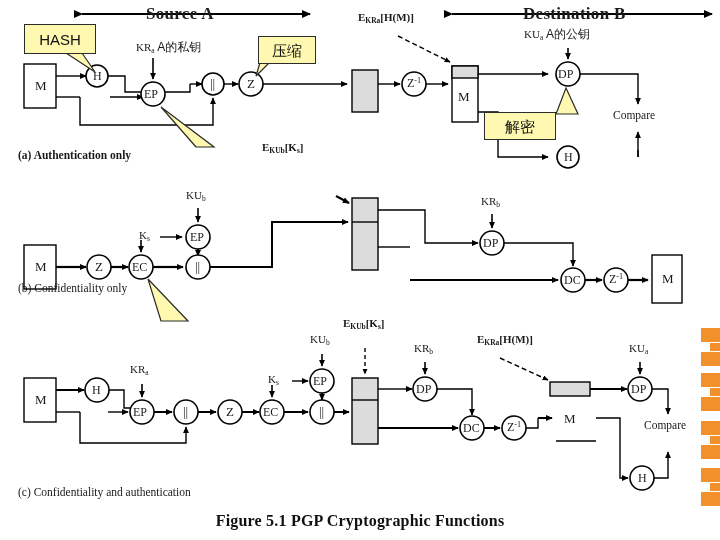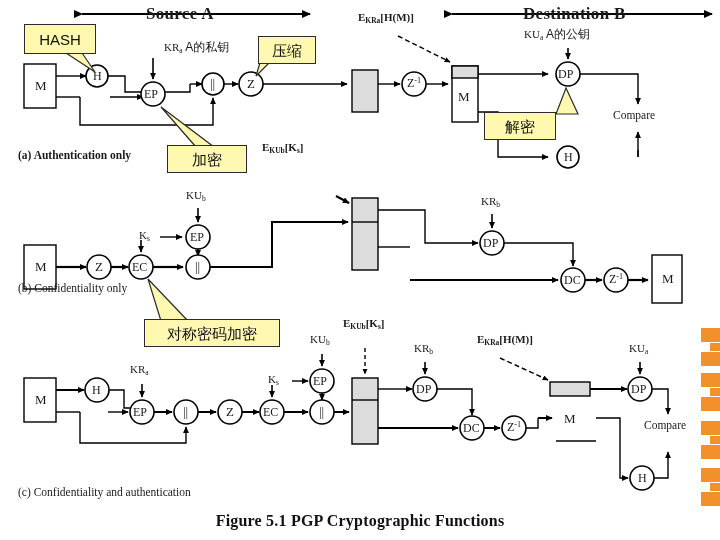--- a/index.html
+++ b/index.html
@@ -227,21 +227,21 @@
   <div class="lbl serif" style="left:93px;top:70px;font-size:12px;">H</div>
   <div class="lbl serif" style="left:144px;top:88px;font-size:12px;">EP</div>
   <div class="lbl serif" style="left:210px;top:77px;font-size:13px;">||</div>
   <div class="lbl serif" style="left:247px;top:77px;font-size:13px;">Z</div>
   <div class="lbl serif" style="left:407px;top:77px;font-size:12px;"><span>Z</span><span class="sub" style="vertical-align:.45em;">-1</span></div>
   <div class="lbl serif" style="left:458px;top:90px;font-size:13px;">M</div>
   <div class="lbl serif" style="left:558px;top:68px;font-size:12px;">DP</div>
   <div class="lbl serif" style="left:564px;top:151px;font-size:12px;">H</div>
   <div class="lbl serif cmp" style="left:613px;top:110px;">Compare</div>
 
-  <div class="lbl serif keylbl" style="left:136px;top:41px;margin-left:28px;">
+  <div class="lbl serif keylbl" style="left:136px;top:41px;">
     <span>KR</span><span class="sub">a</span>
     <span class="sans" style="font-size:12px;">A的私钥</span>
   </div>
   <div class="lbl serif keylbl" style="left:524px;top:28px;">
     <span>KU</span><span class="sub">a</span>
     <span class="sans" style="font-size:12px;">A的公钥</span>
   </div>
 
   <div class="lbl serif cipherlbl bold" style="left:358px;top:12px;">
     <span>E</span><span class="sub">KRa</span><span>[H(M)]</span>
@@ -298,23 +298,21 @@
       <polygon points="66,53 95,72 82,53"></polygon>
       <polygon points="262,56 256,76 276,56"></polygon>
       <polygon points="196,147 161,107 214,147"></polygon>
       <polygon points="556,114 566,88 578,114"></polygon>
       <polygon points="161,321 148,279 188,321"></polygon>
     </g>
   </svg>
 
   <div class="callout lg" style="left:258px;top:36px;width:58px;height:28px;">压缩</div>
   <div class="callout lg" style="left:24px;top:24px;width:72px;height:30px;">HASH</div>
-  <div class="callout lg" style="left:167px;top:145px;width:80px;height:28px;">加密</div>
   <div class="callout lg" style="left:484px;top:112px;width:72px;height:28px;">解密</div>
-  <div class="callout lg" style="left:144px;top:319px;width:136px;height:28px;">对称密码加密</div>
 
   <div class="figtitle serif" style="left:0;top:512px;">Figure 5.1  PGP Cryptographic Functions</div>
 
   <div>
     <div class="omark" style="left:701px;top:328px;width:19px;height:14px;"></div>
     <div class="omark" style="left:710px;top:343px;width:10px;height:8px;"></div>
     <div class="omark" style="left:701px;top:352px;width:19px;height:14px;"></div>
   </div>
   <div>
     <div class="omark" style="left:701px;top:373px;width:19px;height:14px;"></div>

